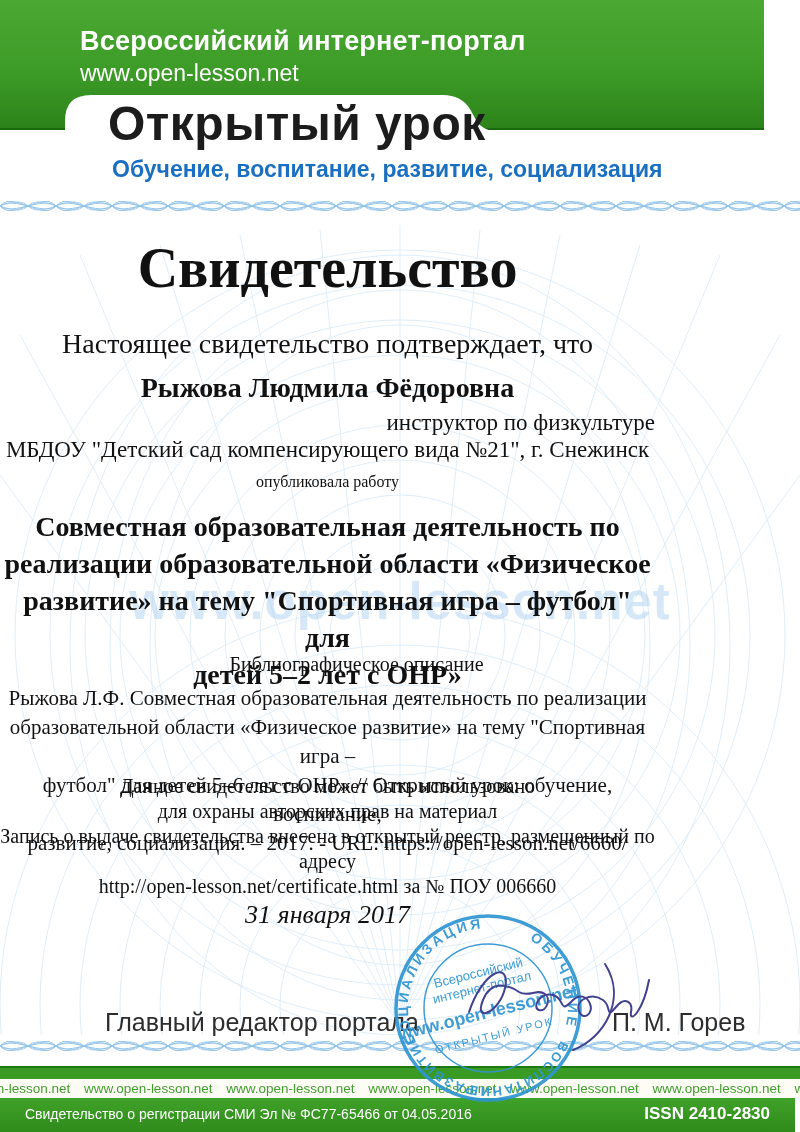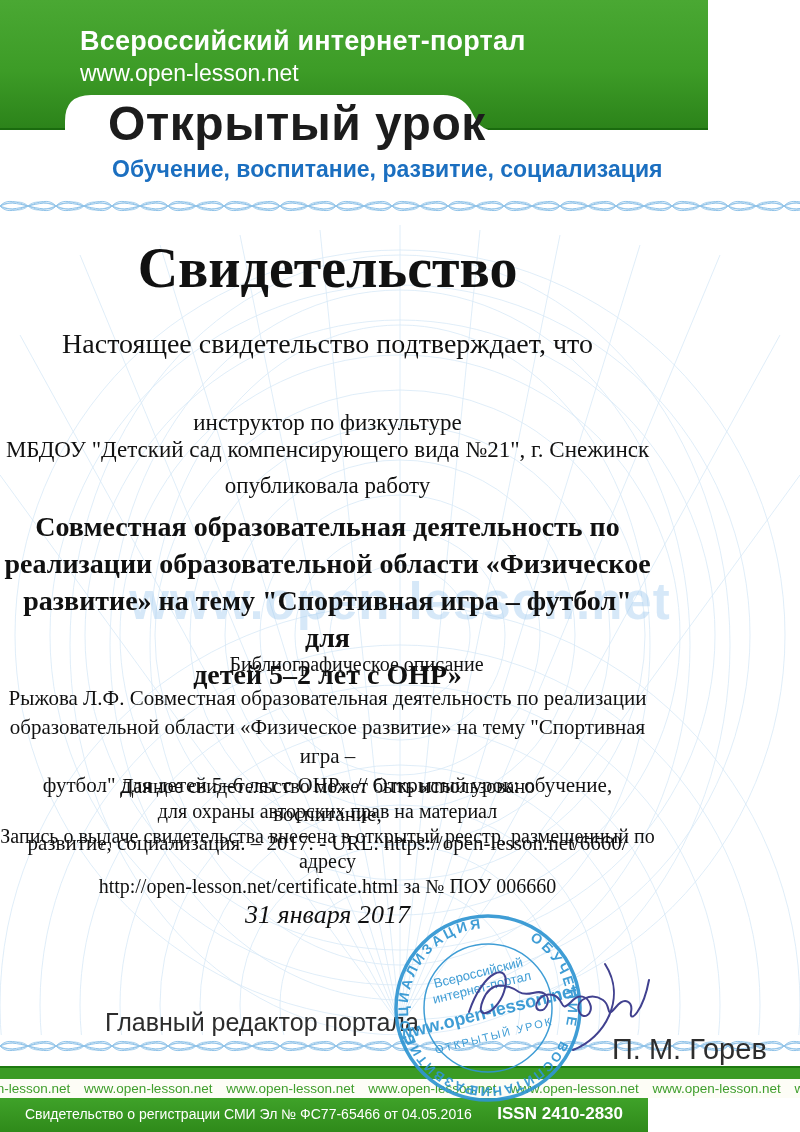--- a/index.html
+++ b/index.html
@@ -1,21 +1,21 @@
 <!DOCTYPE html>
 <html><head>
 <meta charset="utf-8">
 <style>
   * { margin:0; padding:0; box-sizing:border-box; }
   html,body { background:#ffffff; }
   body { font-family:"Liberation Sans", sans-serif; }
   .page { position:relative; width:800px; height:1132px; background:#ffffff; overflow:hidden; margin:0 auto; }
 
   
-  .header { position:absolute; left:0; top:0; width:708px; height:130px;
+  .header { position:absolute; left:0; top:0; width:764px; height:130px;
             background:linear-gradient(180deg,#4aa833 0%, #3d9c27 55%, #2c831a 100%);
             border-bottom:2px solid #1a6b0e; z-index:3; }
   .brand-title { position:absolute; left:80px; top:26px; color:#ffffff; font-size:27px; font-weight:bold; letter-spacing:0.2px; }
   .brand-url { position:absolute; left:80px; top:60px; color:#ffffff; font-size:23px; font-weight:400; }
   .tab-svg { position:absolute; left:65px; top:95px; z-index:4; }
   .site-name { position:absolute; left:108px; top:96px; color:#1c1c1c; font-size:48px; font-weight:600; letter-spacing:0.5px; z-index:5; }
   .tagline { position:absolute; left:112px; top:156px; color:#1b6fc0; font-size:23px; font-weight:600; z-index:5; }
 
   
   .band { position:absolute; left:0; width:800px; height:20px; z-index:1; }
@@ -25,45 +25,45 @@
   .watermark { position:absolute; left:0; top:572px; width:800px; text-align:center;
                font-size:51px; font-weight:bold; letter-spacing:1px;
                color:rgba(157,199,238,0.42); z-index:1; }
 
   
   .serif { font-family:"Liberation Serif", serif; color:#111111; }
   .center { position:absolute; left:0; width:655px; text-align:center; z-index:2; }
   .cert-title { top:236px; font-size:56px; font-weight:bold; }
   .confirm-line { top:328px; font-size:28px;text-align:center; }
   .recipient-name { top:372px; font-size:28px; font-weight:bold; }
-  .recipient-role { top:410px; font-size:23px; }
+  .recipient-role { top:410px; font-size:23px;text-align:right; }
   .recipient-org { top:437px; font-size:23px; }
-  .action-line { top:473px; font-size:23px;text-align:center; }
+  .action-line { top:473px; font-size:16px;text-align:center; }
   .work-title { top:508px; font-size:28px; font-weight:bold; line-height:37px; white-space:pre-line; }
   .biblio-label { top:653px; font-size:20px;margin-left:29px; }
   .biblio-text { top:684px; font-size:21px; font-weight:normal; line-height:29px; white-space:pre-line; }
   .usage-text { top:774px; font-size:20px; line-height:25px; white-space:pre-line; }
   .issue-date { top:900px; font-size:26px; font-style:italic; }
 
   
   .editor-label { position:absolute; left:105px; top:1008px; font-size:25px; color:#2d2d2d; z-index:2; }
-  .editor-name { position:absolute; left:612px; top:1008px; font-size:29px; color:#2d2d2d; z-index:2;margin-top:25px; }
+  .editor-name { position:absolute; left:612px; top:1008px; font-size:25px; color:#2d2d2d; z-index:2; }
   .stamp-svg { position:absolute; left:388px; top:908px; z-index:5; }
   .sign-svg { position:absolute; left:455px; top:950px; z-index:6; }
 
   
   .footer { position:absolute; left:0; top:1066px; width:800px; height:66px; z-index:3; }
   .footer-green-1 { position:absolute; left:0; top:0; width:800px; height:13px;
                     background:#3a9b24; border-top:2px solid #1e7a10; }
   .footer-url-strip { position:absolute; left:0; top:13px; width:800px; height:19px; background:#fdfdf6;
                       overflow:hidden; white-space:nowrap; font-size:13.5px; line-height:19px;
                       color:#3f9e2c; padding-left:0; }
   .footer-url-strip span { margin-left:-58px; }
   .footer-url-strip span + span { margin-left:10px; }
-  .footer-green-2 { position:absolute; left:0; top:32px; width:648px; height:34px;
+  .footer-green-2 { position:absolute; left:0; top:32px; width:795px; height:34px;
                     background:linear-gradient(180deg,#3fa229,#2f8a1a); }
   .registration { position:absolute; left:25px; top:8px; color:#ffffff; font-size:14px; }
   .issn { position:absolute; right:25px; top:6px; color:#ffffff; font-size:17px; font-weight:bold;text-align:center; }
 </style>
 </head>
 <body>
 
 <div class="page">
 
   <svg width="0" height="0" style="position:absolute">
@@ -134,20 +134,21 @@
         <path d="M400,810 L780,120"></path>
       <path d="M400,810 L0,260"></path>
         <path d="M400,810 L800,260"></path>
     </g>
   </svg>
 
   <div class="watermark">www.open-lesson.net</div>
 
   <div class="center serif cert-title">Свидетельство</div>
   <div class="center serif confirm-line">Настоящее свидетельство подтверждает, что</div>
+  <div class="center serif recipient-name">Рыжова Людмила Фёдоровна</div>
   <div class="center serif recipient-role">инструктор по физкультуре</div>
   <div class="center serif recipient-org">МБДОУ "Детский сад компенсирующего вида №21", г. Снежинск</div>
   <div class="center serif action-line">опубликовала работу</div>
   <div class="center serif work-title">Совместная образовательная деятельность по
 реализации образовательной области «Физическое
 развитие» на тему "Спортивная игра – футбол" для
 детей 5–2 лет с ОНР»</div>
   <div class="center serif biblio-label">Библиографическое описание</div>
   <div class="center serif biblio-text">Рыжова Л.Ф. Совместная образовательная деятельность по реализации
 образовательной области «Физическое развитие» на тему "Спортивная игра –

